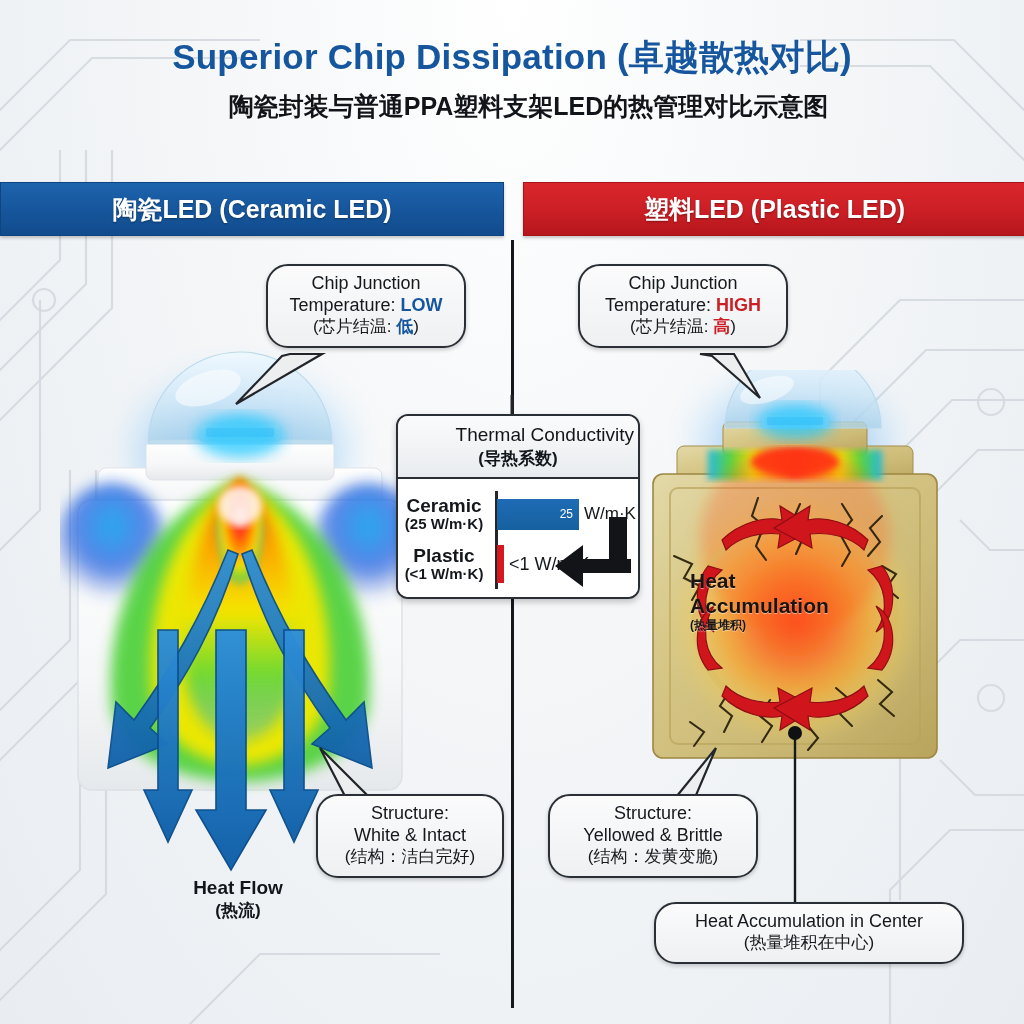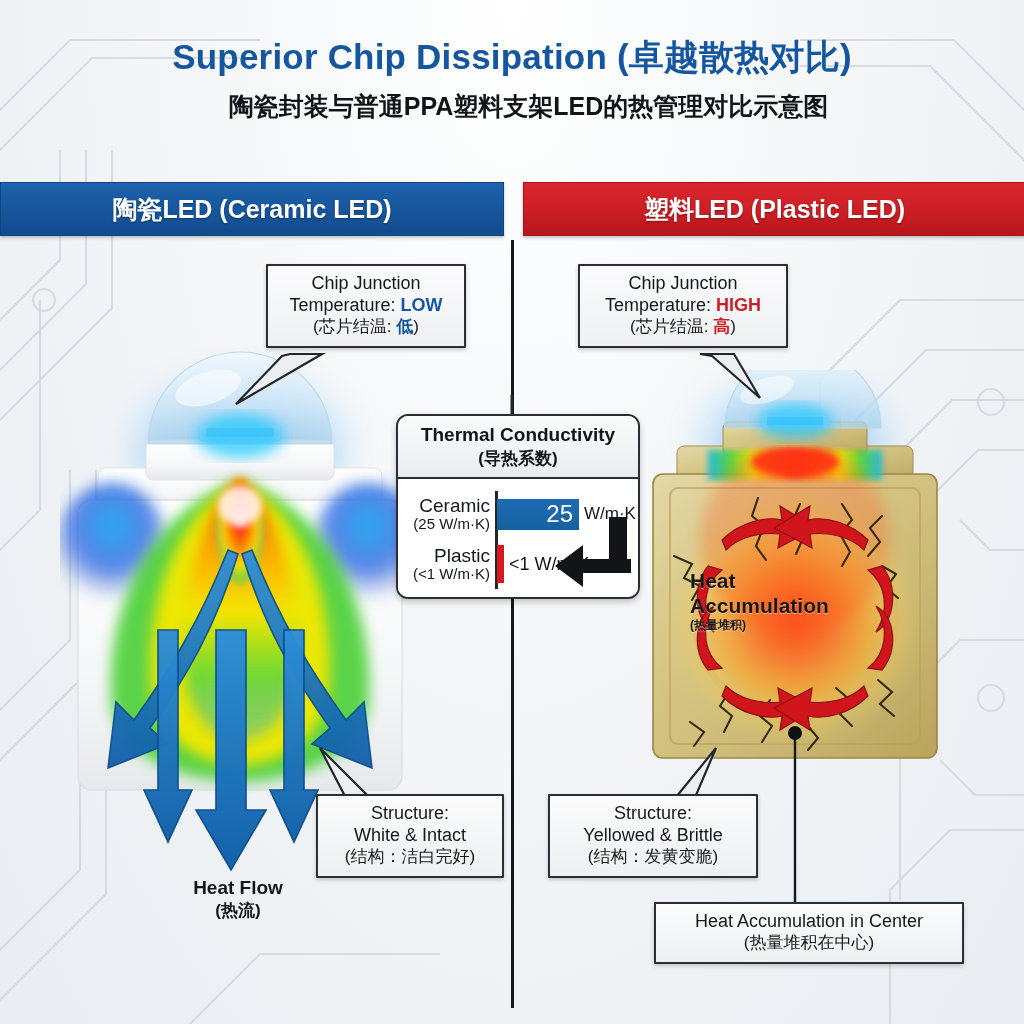--- a/index.html
+++ b/index.html
@@ -40,50 +40,50 @@
 
   
   .divider{position:absolute;left:511px;top:240px;width:3px;height:768px;background:#14181c;z-index:6;}
 
   
   .led{position:absolute;z-index:4;}
   
   .bubble{
     position:absolute;z-index:9;
     background:linear-gradient(180deg,#fbfbfc 0%,#eef0f2 100%);
-    border:2px solid #2a2f35;border-radius:1px;
+    border:2px solid #2a2f35;border-radius:22px;
     padding:7px 12px 8px 12px;text-align:center;
     font-size:18px;color:#15181c;line-height:1.22;
     box-shadow:0 2px 4px rgba(0,0,0,.2);
   }
   .bubble .hl-low{color:#15569E;font-weight:bold;}
   .bubble .hl-high{color:#CC1F25;font-weight:bold;}
   .bubble .cn{font-size:17px;}
 
   
   .cond-panel{
     position:absolute;left:396px;top:414px;width:240px;z-index:12;
     border:2px solid #2a2f35;border-radius:12px;overflow:hidden;
     background:#ffffff;box-shadow:0 3px 6px rgba(0,0,0,.22);
   }
   .cond-head{
     background:linear-gradient(180deg,#fafbfc 0%,#e9ecef 100%);
     border-bottom:2px solid #2a2f35;
     text-align:center;padding:8px 4px 7px 4px;
   }
-  .cond-head .l1{font-size:19px;font-weight:bold;color:#12161a;}
+  .cond-head .l1{font-size:19px;font-weight:normal;color:#12161a;text-align:right;}
   .cond-head .l2{font-size:17px;font-weight:bold;color:#12161a;margin-top:1px;}
   .cond-body{position:relative;padding:10px 8px 10px 8px;height:118px;box-sizing:border-box;background:#fff;}
   .cond-axis{position:absolute;left:97px;top:12px;width:3px;height:98px;background:#23272b;}
   .cond-row{position:absolute;display:flex;align-items:center;}
-  .cond-label{width:92px;text-align:right;line-height:1.12;}
+  .cond-label{width:92px;text-align:center;line-height:1.12;font-weight:bold;}
   .cond-label .n{font-size:19px;color:#14181c;}
   .cond-label .u{font-size:15px;color:#14181c;}
   .bar-ceramic{height:31px;background:linear-gradient(180deg,#1f6bb5 0%,#15619f 100%);
-    display:flex;align-items:center;justify-content:flex-end;color:#fff;font-size:24px;
+    display:flex;align-items:center;justify-content:flex-end;color:#fff;font-size:12px;
     padding-right:6px;box-sizing:border-box;}
   .bar-plastic{height:38px;width:7px;background:#D5191F;}
   .unit-txt{font-size:17px;color:#14181c;margin-left:5px;white-space:nowrap;}
 
   
   .heat-acc-text{
     position:absolute;z-index:7;width:210px;text-align:left;
     font-size:21px;font-weight:bold;color:#1a1410;line-height:1.2;
     text-shadow:0 1px 1px rgba(255,255,255,.55);
   }

